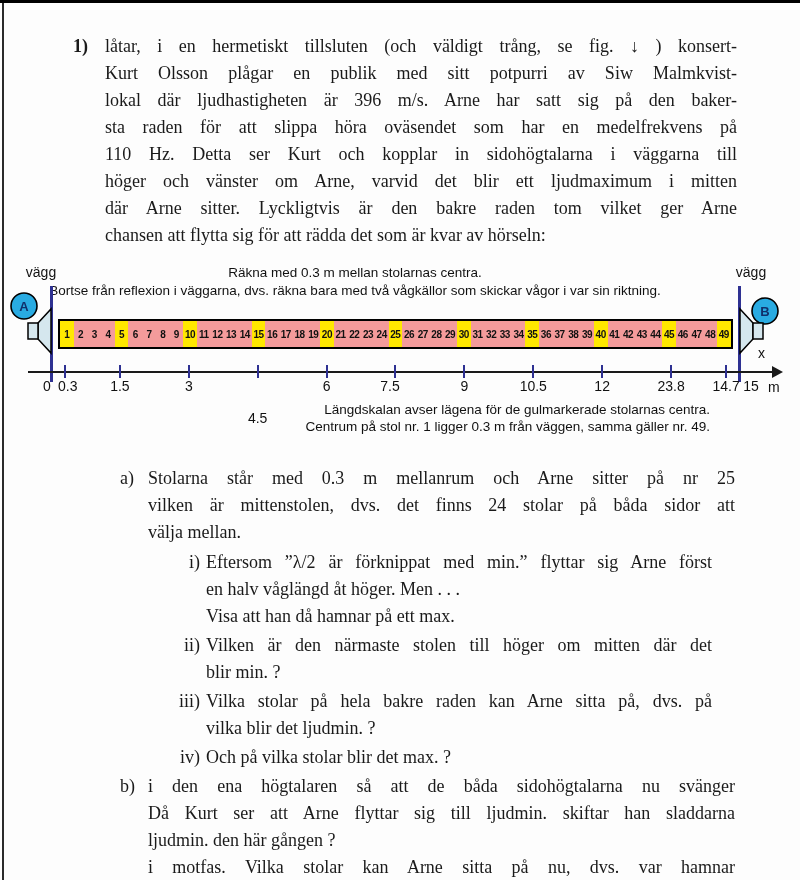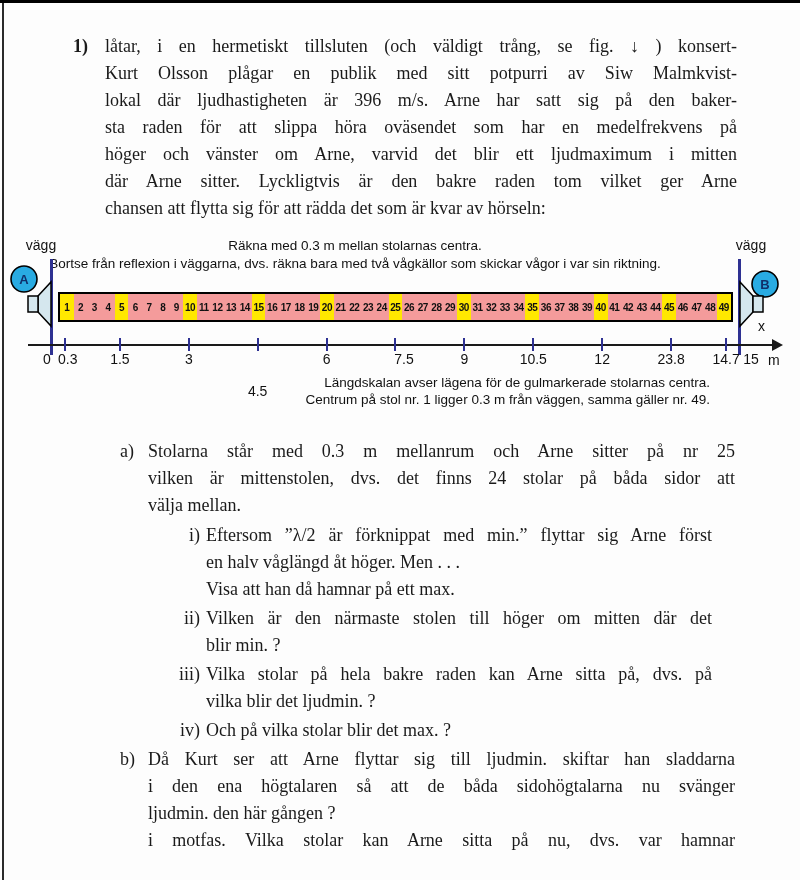--- a/index.html
+++ b/index.html
@@ -59,20 +59,21 @@
 
 <div class="left-rule"></div>
 
 <div class="p1 prose">
   <div class="num">1)</div>
   <div class="body">
       <div class="tline jl">låtar, i en hermetiskt tillsluten (och väldigt trång, se fig. ↓ ) konsert-</div>
       <div class="tline jl">Kurt Olsson plågar en publik med sitt potpurri av Siw Malmkvist-</div>
       <div class="tline jl">lokal där ljudhastigheten är 396 m/s.  Arne har satt sig på den baker-</div>
       <div class="tline jl">sta raden för att slippa höra oväsendet som har en medelfrekvens på</div>
+      <div class="tline jl">110 Hz.  Detta ser Kurt och kopplar in sidohögtalarna i väggarna till</div>
       <div class="tline jl">höger och vänster om Arne, varvid det blir ett ljudmaximum i mitten</div>
       <div class="tline jl">där Arne sitter.  Lyckligtvis är den bakre raden tom vilket ger Arne</div>
       <div class="tline">chansen att flytta sig för att rädda det som är kvar av hörseln:</div>
     </div>
 </div>
 
 <div class="diagram">
   <div class="vagg" style="left:19px;top:5px;">vägg</div>
   <div class="vagg" style="left:729px;top:5px;">vägg</div>
 
@@ -156,21 +157,21 @@
       <div class="ticklab" style="left: 67.779px; top: 119px;">0.3</div>
       <div class="tick" style="left: 118.895px; top: 106px;"></div>
       <div class="ticklab" style="left: 119.895px; top: 119px;">1.5</div>
       <div class="tick" style="left: 187.79px; top: 106px;"></div>
       <div class="ticklab" style="left: 188.79px; top: 119px;">3</div>
       <div class="tick" style="left: 256.685px; top: 106px;"></div>
       <div class="ticklab" style="left: 257.685px; top: 119px; margin-top: 32px;">4.5</div>
       <div class="tick" style="left: 325.58px; top: 106px;"></div>
       <div class="ticklab" style="left: 326.58px; top: 119px;">6</div>
       <div class="tick" style="left: 394.475px; top: 106px;"></div>
-      <div class="ticklab" style="left: 404px; top: 119px;">7.5</div>
+      <div class="ticklab" style="left: 390px; top: 119px;">7.5</div>
       <div class="tick" style="left: 463.37px; top: 106px;"></div>
       <div class="ticklab" style="left: 464.37px; top: 119px;">9</div>
       <div class="tick" style="left: 532.265px; top: 106px;"></div>
       <div class="ticklab" style="left: 533.265px; top: 119px;">10.5</div>
       <div class="tick" style="left: 601.16px; top: 106px;"></div>
       <div class="ticklab" style="left: 602.16px; top: 119px;">12</div>
       <div class="tick" style="left: 670.055px; top: 106px;"></div>
       <div class="ticklab" style="left: 671.055px; top: 119px;">23.8</div>
       <div class="tick" style="left: 725.171px; top: 106px;"></div>
       <div class="ticklab" style="left: 726.171px; top: 119px;">14.7</div>
@@ -220,18 +221,18 @@
 <div class="sub prose">
   <div class="lab">iv)</div>
   <div class="body">
       <div class="tline">Och på vilka stolar blir det max.  ?</div>
     </div>
 </div>
 
 <div class="sec prose" style="margin-top:2px;">
   <div class="lab">b)</div>
   <div class="body">
+      <div class="tline jl">i den ena högtalaren så att de båda sidohögtalarna nu svänger</div>
       <div class="tline jl">Då Kurt ser att Arne flyttar sig till ljudmin.  skiftar han sladdarna</div>
-      <div class="tline jl">i den ena högtalaren så att de båda sidohögtalarna nu svänger</div>
       <div class="tline">ljudmin. den här gången ?</div>
       <div class="tline jl">i motfas.  Vilka stolar kan Arne sitta på nu, dvs.  var hamnar</div>
     </div>
 </div>
 
 </body></html>

